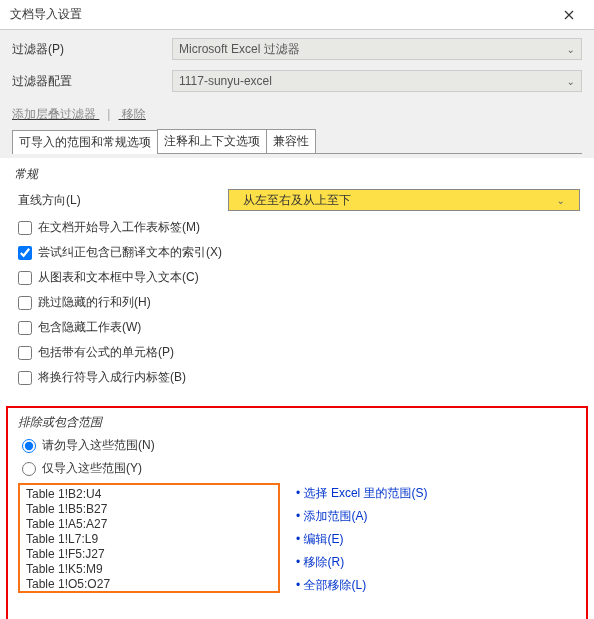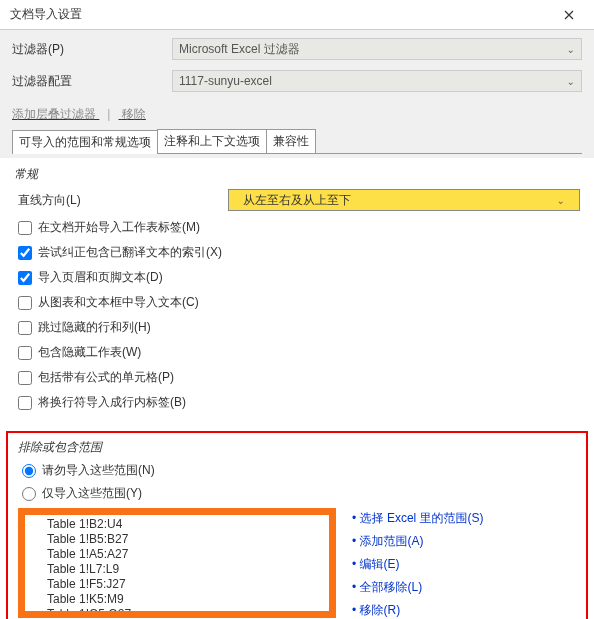--- a/index.html
+++ b/index.html
@@ -32,21 +32,21 @@
     .checkbox-list { padding-left: 4px; }
     .checkbox-row { display: flex; align-items: center; margin-bottom: 8px; }
     .checkbox-row input[type="checkbox"] { width: 14px; height: 14px; margin-right: 6px; }
     
     .highlighted-box { border: 2px solid #e00; margin: 4px 6px; padding: 6px 10px 24px 10px; }
     .radio-list { margin-bottom: 4px; margin-top: 4px; }
     .radio-row { display: flex; align-items: center; margin-bottom: 6px; padding-left: 4px; }
     .radio-row input[type="radio"] { width: 14px; height: 14px; margin-right: 6px; }
     
     .range-area { display: flex; gap: 16px; }
-    .range-list { width: 318px; height: 110px; border: 7px solid #f97316; padding: 2px 22px; font-family: "Courier New", monospace; font-size: 12px; line-height: 15px; overflow: auto; }
+    .range-list { width: 262px; height: 110px; border: 2px solid #f97316; padding: 2px 6px; font-family: "Courier New", monospace; font-size: 12px; line-height: 15px; overflow: auto; }
     .range-list div { white-space: pre; }
     
     .range-actions { flex: 1; padding-top: 2px; }
     .range-actions a { display: block; color: #0033cc; text-decoration: none; font-size: 12px; margin-bottom: 6px; }
     .range-actions a::before { content: "• "; color: #0033cc; }
   </style>
 </head>
 <body>
 
 <div class="titlebar">
@@ -97,24 +97,20 @@
   <div class="checkbox-list">
     <div class="checkbox-row">
       <input type="checkbox" style="">
       <label>在文档开始导入工作表标签(M)</label>
     </div>
     <div class="checkbox-row">
       <input type="checkbox" checked="" style="">
       <label>尝试纠正包含已翻译文本的索引(X)</label>
     </div>
     <div class="checkbox-row">
-      <input type="checkbox" checked="" style="">
-      <label>导入页眉和页脚文本(D)</label>
-    </div>
-    <div class="checkbox-row">
       <input type="checkbox" style="">
       <label>从图表和文本框中导入文本(C)</label>
     </div>
     <div class="checkbox-row">
       <input type="checkbox" style="">
       <label>跳过隐藏的行和列(H)</label>
     </div>
     <div class="checkbox-row">
       <input type="checkbox" style="">
       <label>包含隐藏工作表(W)</label>
@@ -149,17 +145,17 @@
       <div>Table 1!A5:A27</div>
       <div>Table 1!L7:L9</div>
       <div>Table 1!F5:J27</div>
       <div>Table 1!K5:M9</div>
       <div>Table 1!O5:O27</div>
     </div>
     <div class="range-actions">
       <a href="#">选择 Excel 里的范围(S)</a>
       <a href="#">添加范围(A)</a>
       <a href="#">编辑(E)</a>
+      <a href="#">移除(R)</a>
       <a href="#">全部移除(L)</a>
-      <a href="#">移除(R)</a>
     </div>
   </div>
 </div>
 
 </body></html>

